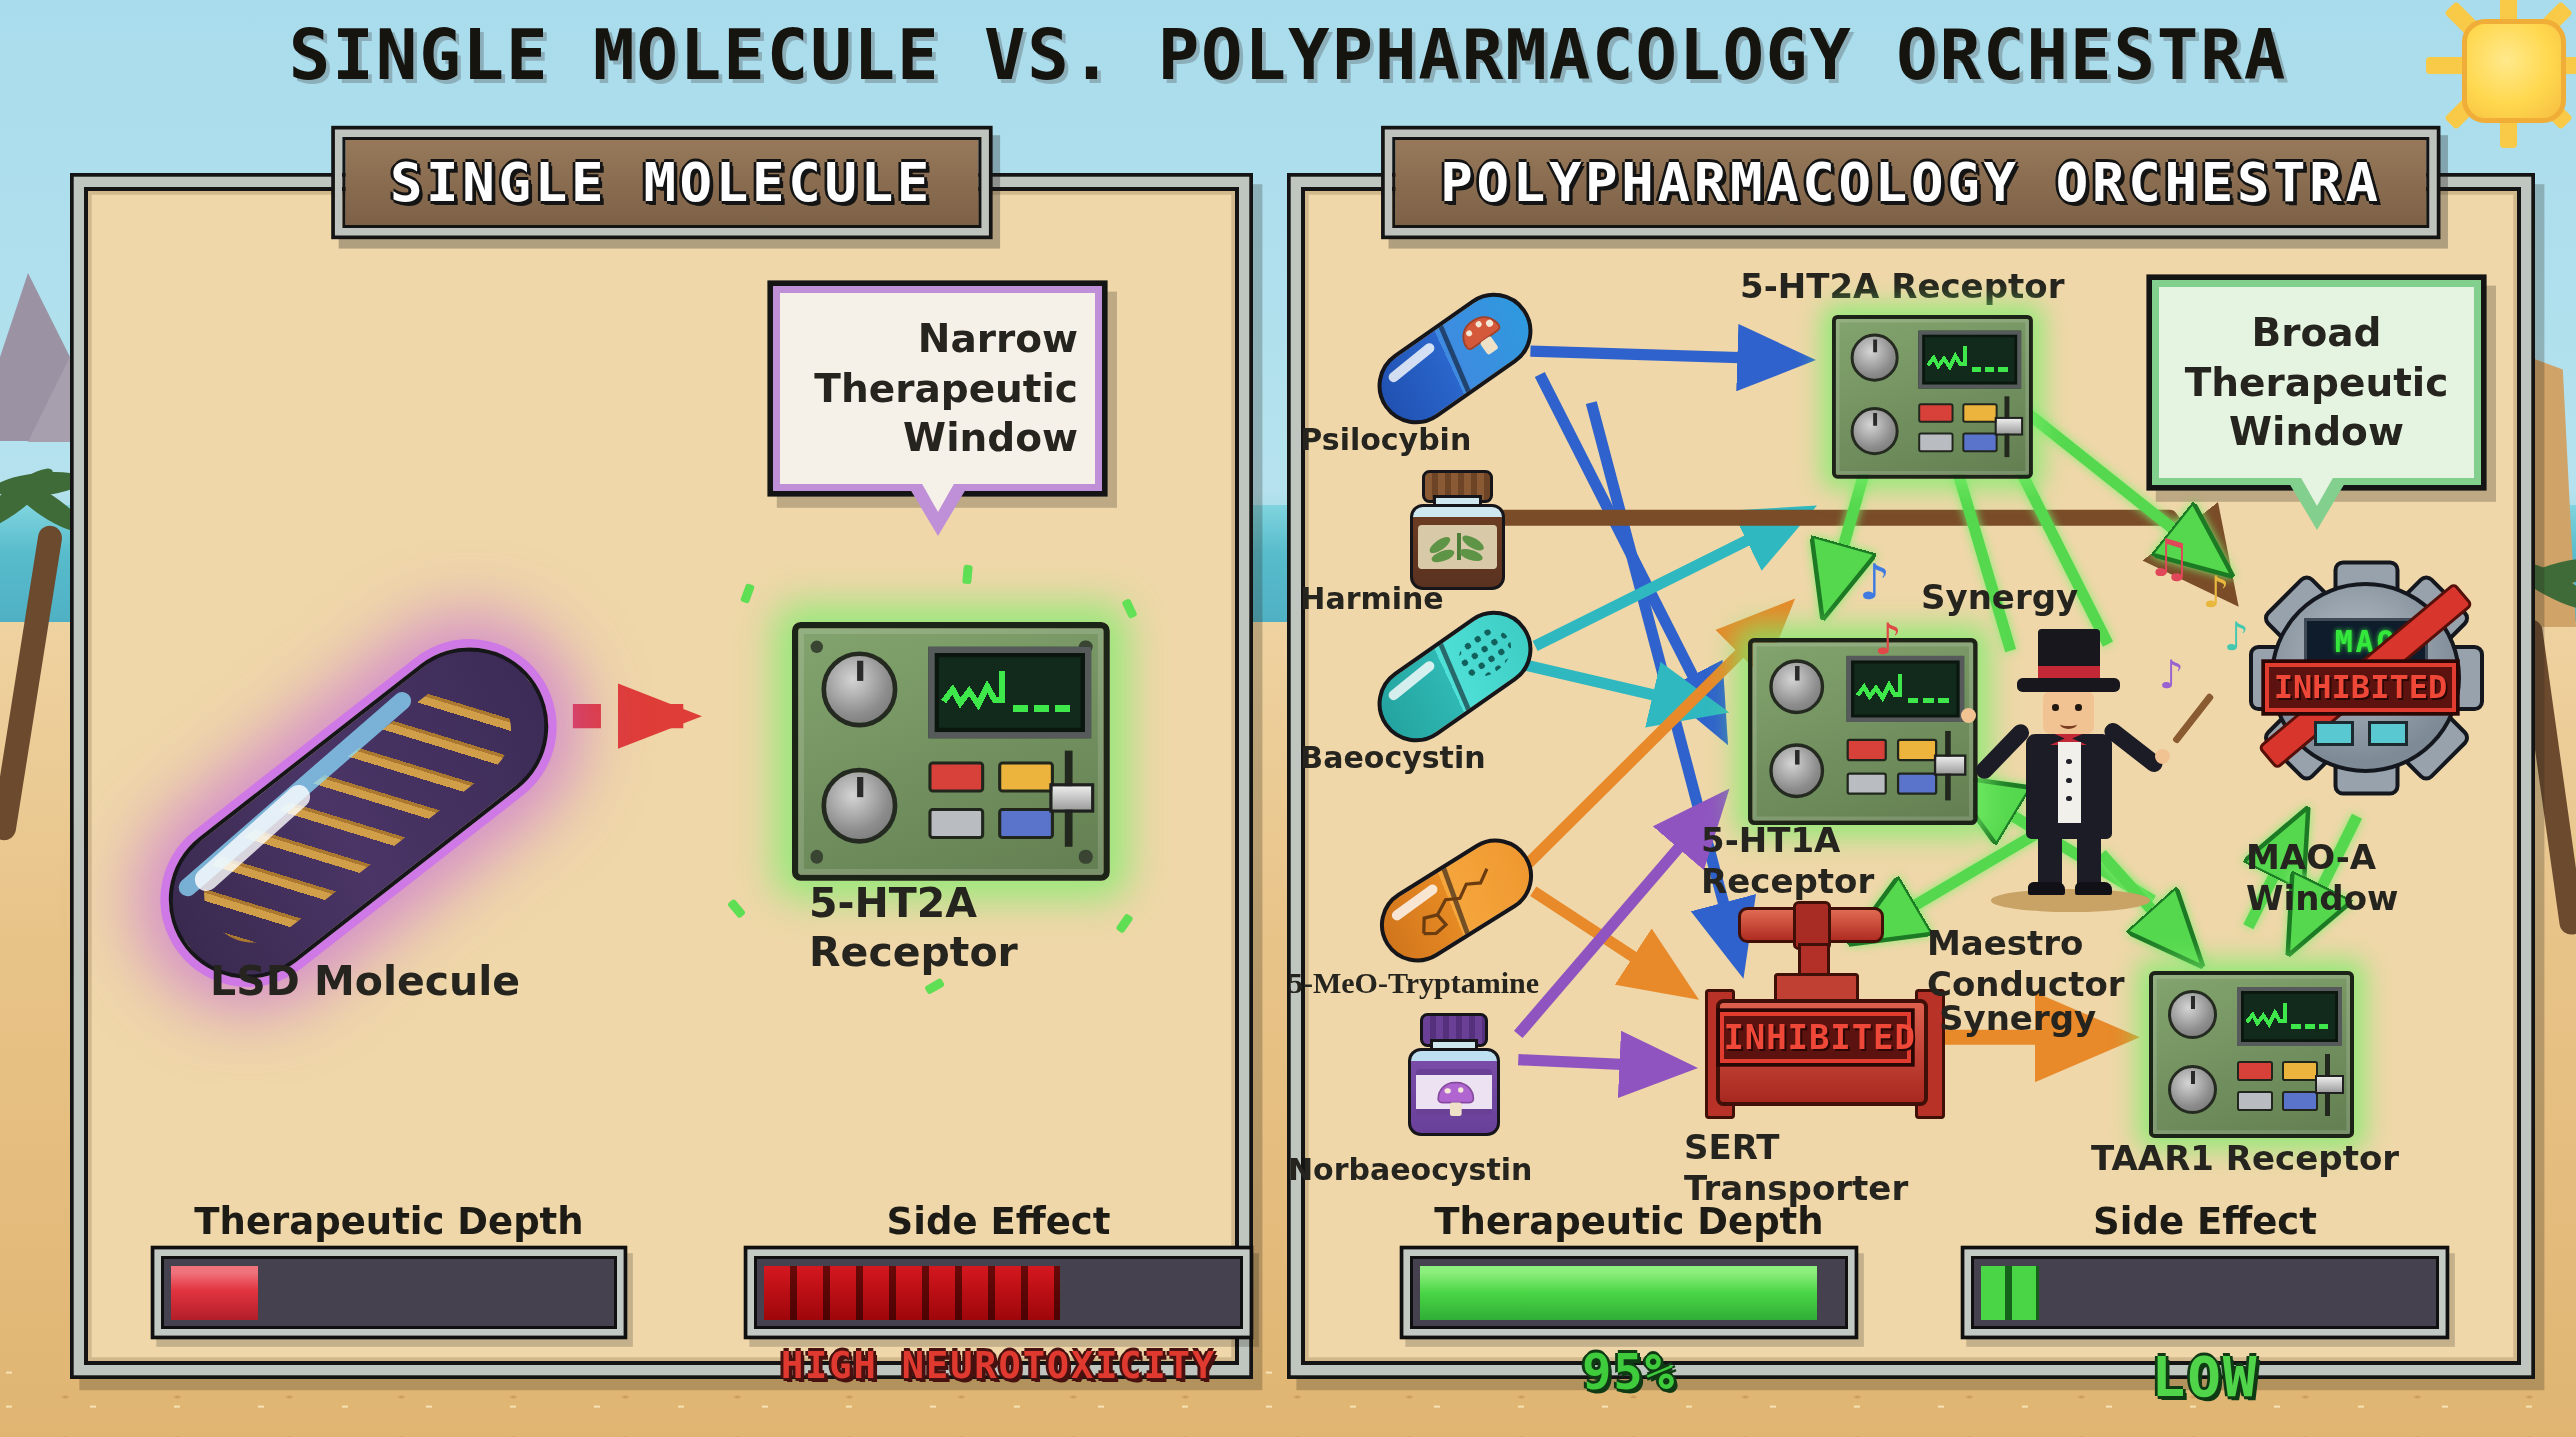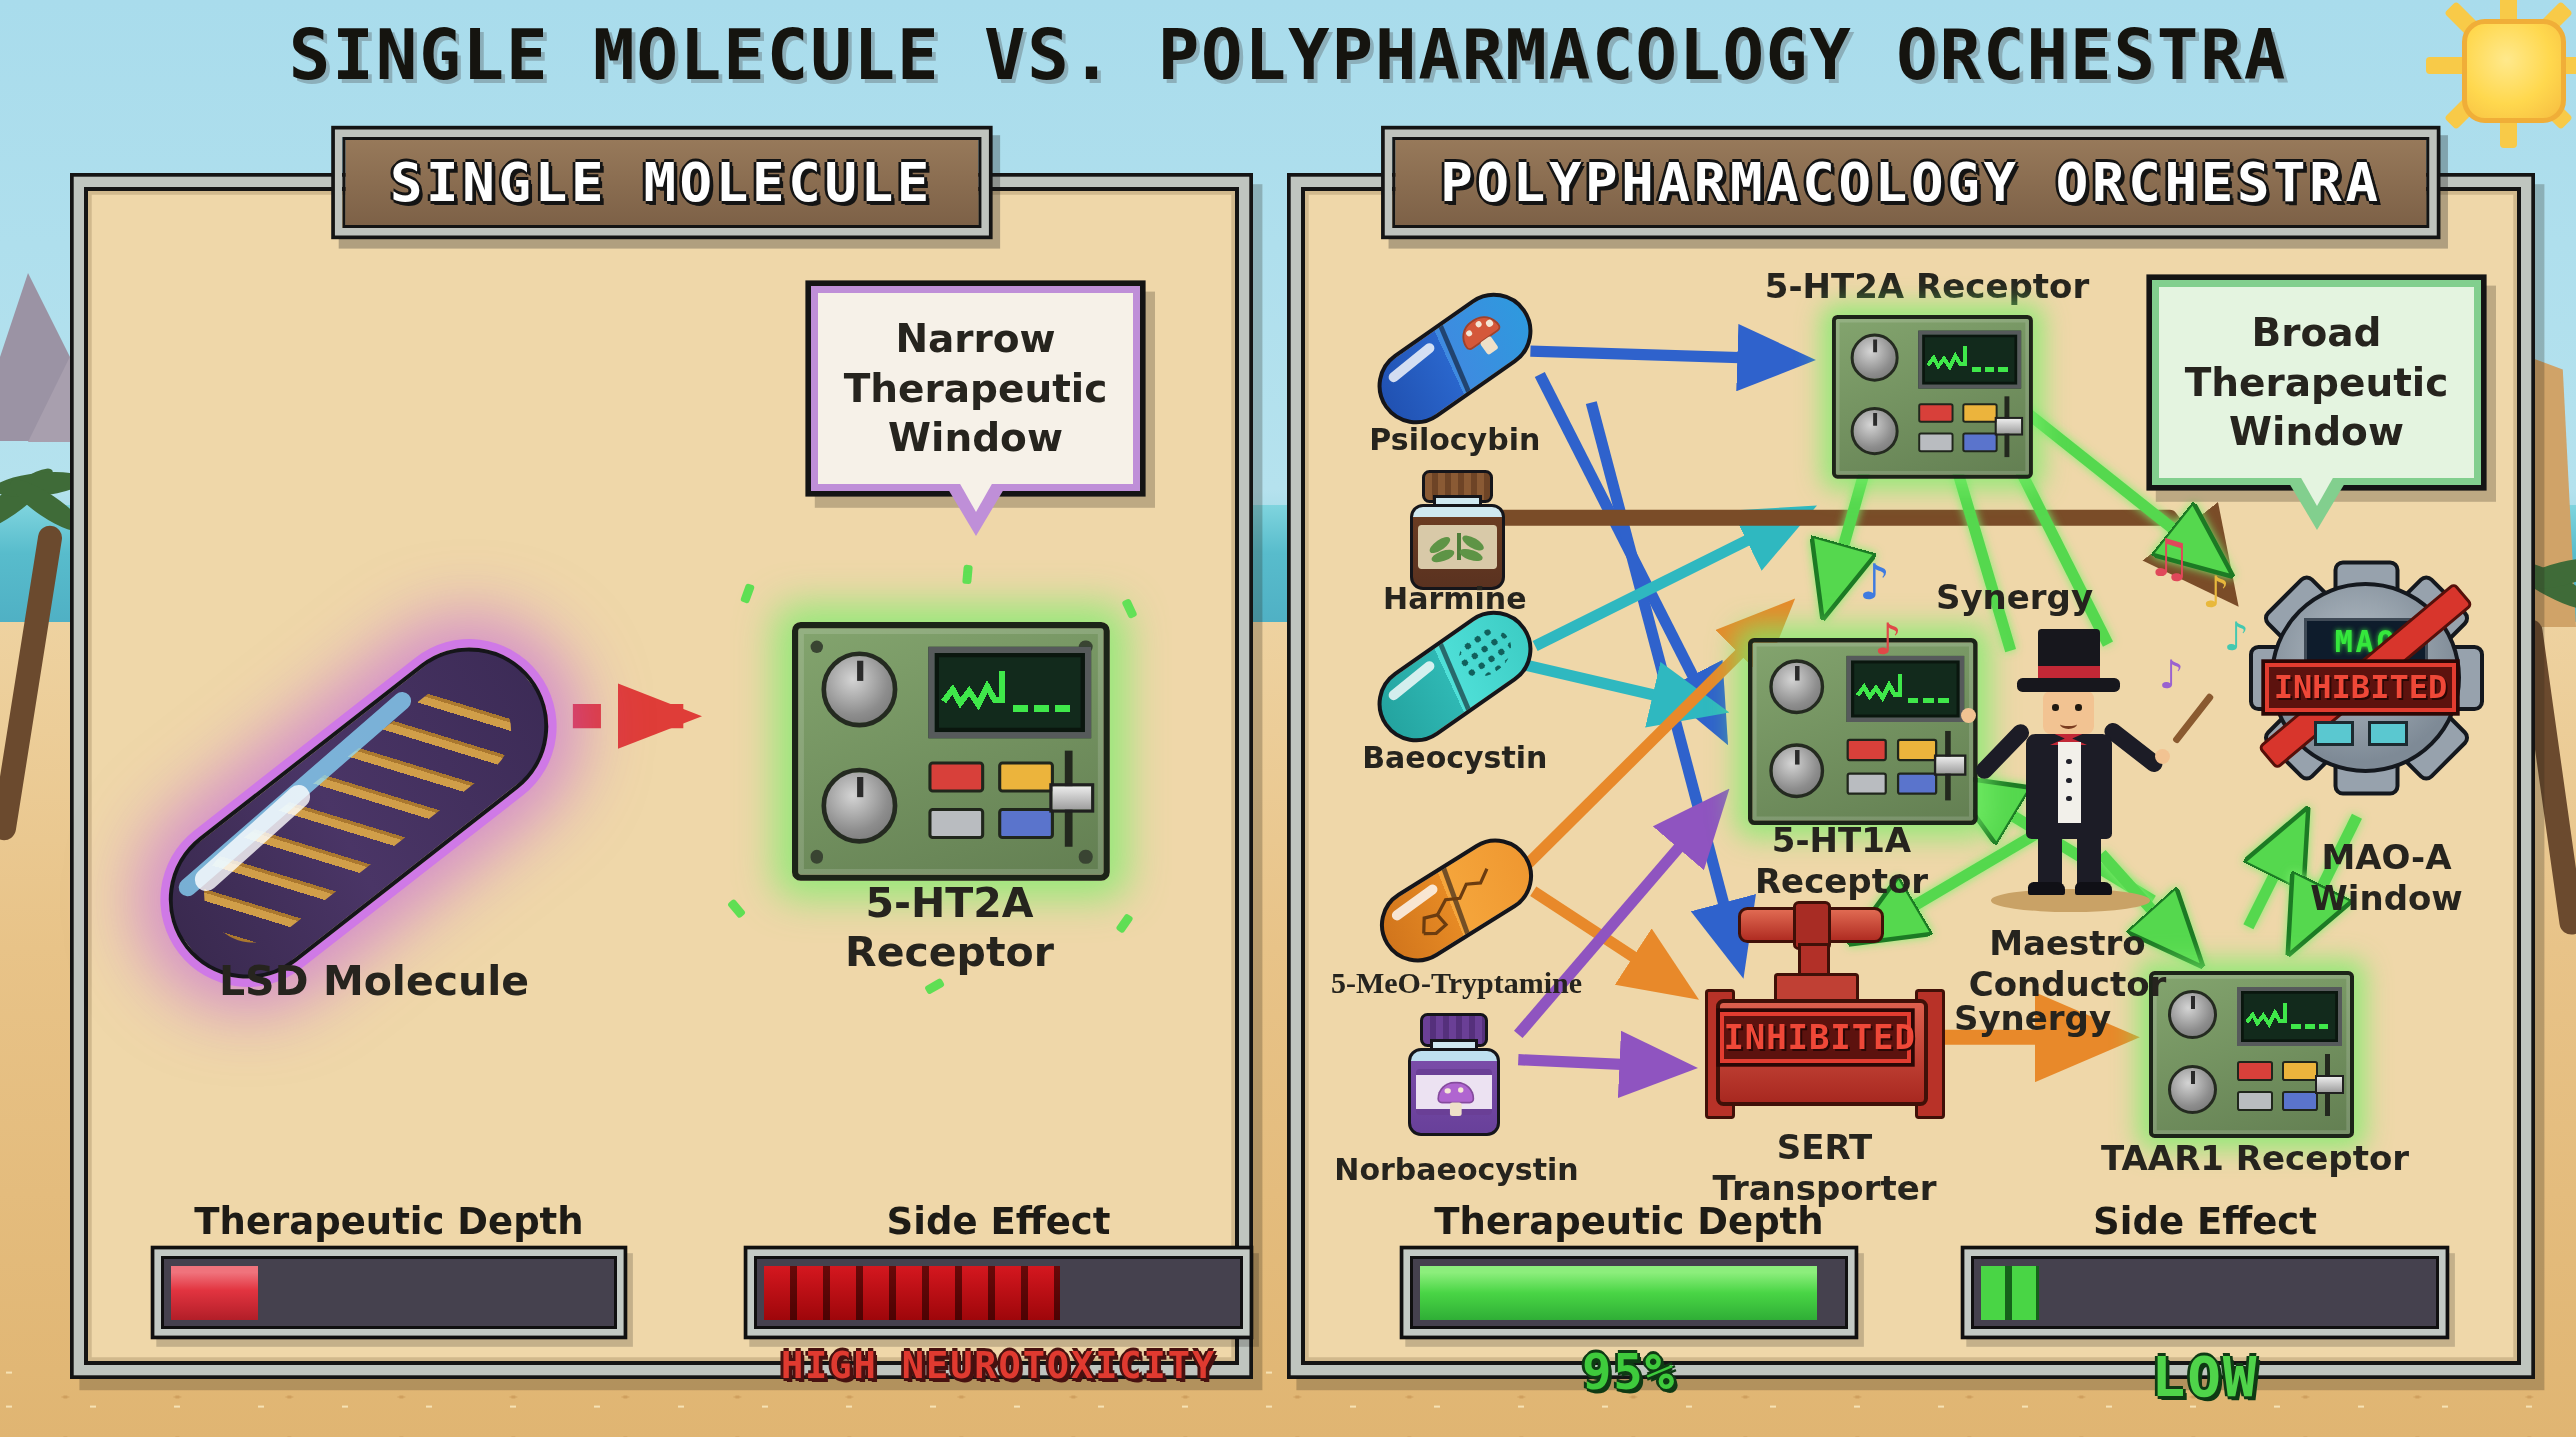--- a/index.html
+++ b/index.html
@@ -62,21 +62,21 @@
     border:4.7px solid #565a5b;box-shadow:inset 0 0 0 2.8px #0a160e;}
   .screen svg{width:100%;height:100%;display:block;}
   .mbtn{position:absolute;width:32px;height:16px;border:2.8px solid #20261c;border-radius:2.8px;}
   .mb1{left:84px;top:86px;background:#d8403a;}.mb2{left:129px;top:86px;background:#ecb43c;}
   .mb3{left:84px;top:116px;background:#b9bcc0;}.mb4{left:129px;top:116px;background:#5a74cc;}
   .slider-track{position:absolute;left:172px;top:79px;width:4.7px;height:62px;background:#23281e;}
   .slider-handle{position:absolute;left:-10.3px;top:20.6px;width:25px;height:15px;border:2.8px solid #202020;
     background:linear-gradient(#ececec,#9e9e9e);}
   .spark{position:absolute;width:9.4px;height:19px;background:#4fe04a;border-radius:2.8px;opacity:.9;z-index:4;}
   
-  .lbl{position:absolute;text-align:center;font-weight:bold;color:#26241e;z-index:5;}
+  .lbl{position:absolute;font-weight:bold;color:#26241e;z-index:5;}
   .lbl-big{font-size:41px;line-height:1.2;}
   .lbl-med{font-size:34px;line-height:1.2;}
   .lbl-sm{font-size:30px;line-height:1.15;}
   
   .meter{text-align:center;}
   .meter-label{font-weight:bold;font-size:37px;color:#1d1b16;}
   .meter-bar{margin-top:13px;height:54px;background:#45414e;border:3.7px solid #101010;padding:6.6px;
     box-shadow:0 0 0 6.6px #c3cac4,0 0 0 10.3px #101010,5.6px 7.5px 0 10.3px rgba(0,0,0,.18);}
   .meter-fill{height:100%;}
   .fill-red{background:linear-gradient(180deg,#f0737c 12%,#e23440 45%,#b21e28);}
@@ -188,21 +188,21 @@
   <div class="ray" style="transform:rotate(180deg) translateY(-62px);"></div>
   <div class="ray" style="transform:rotate(225deg) translateY(-62px);"></div>
   <div class="ray" style="transform:rotate(270deg) translateY(-62px);"></div>
   <div class="ray" style="transform:rotate(315deg) translateY(-62px);"></div>
   <div class="core"></div>
 </div>
 
 <div class="panel" id="panel-left">
   <div class="banner">SINGLE MOLECULE</div>
 
-  <div class="comp bubble" style="left:723px;top:95px;width:281px;">
+  <div class="comp bubble" style="left:685px;top:95px;width:281px;text-align:right;">
     <div>Narrow</div>
     <div>Therapeutic</div>
     <div>Window</div>
     <div class="tail"></div>
       <div class="tail2"></div>
   </div>
 
   <div class="capsule" id="lsd-capsule" style="left:51px;top:543px;width:431px;height:150px;transform:rotate(-38deg);">
     <div id="lsd-pattern"></div>
     <div id="lsd-streak"></div>

